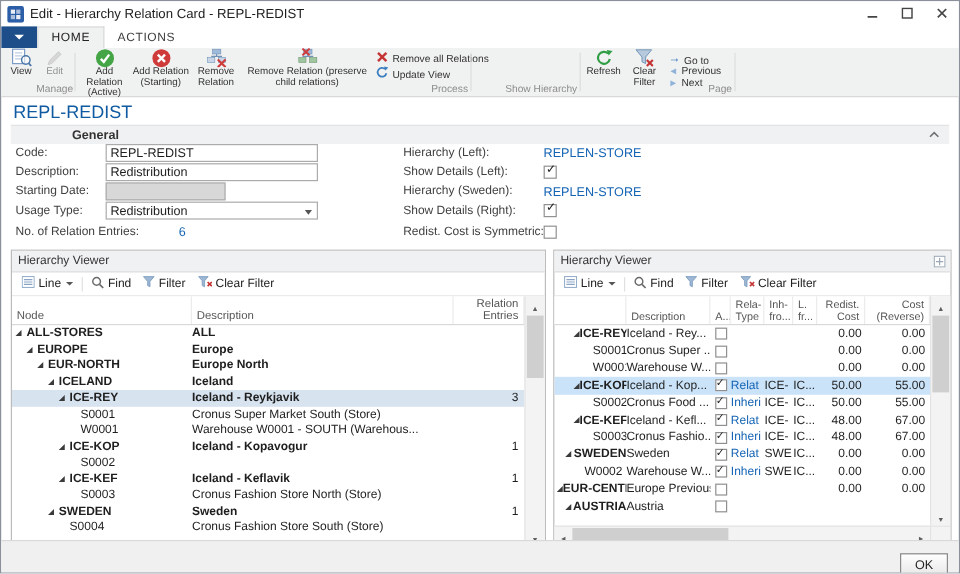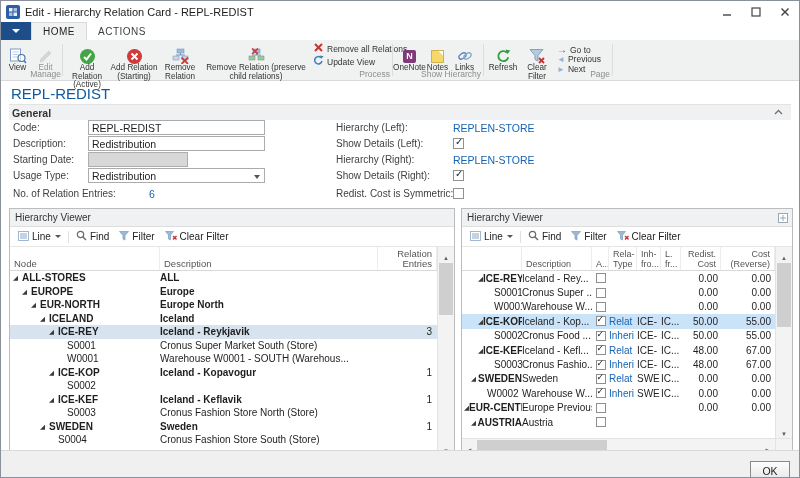--- a/index.html
+++ b/index.html
@@ -20,37 +20,37 @@
   .app-caret { width:0; height:0; border-left:4px solid transparent; border-right:4px solid transparent; border-top:4px solid #fff; }
   .tab { padding:0 11px; font-size:10px; letter-spacing:.5px; color:#3d3d3d; display:flex; align-items:center; }
   .tab.active { background:#f0f1f1; border:1px solid #d9d9d9; border-bottom:none; color:#222; }
 
   
   .ribbon { position:absolute; top:39px; left:0; right:0; height:41px; background:#f0f1f1; border-bottom:1px solid #d9d9d9; }
   .rgroup { position:absolute; top:0; height:100%; }
   .rsep { position:absolute; top:4px; bottom:4px; width:1px; background:#dcdcdc; }
   .rcaption { position:absolute; left:0; right:0; bottom:1px; text-align:right; font-size:8.5px; color:#8d8d8d; line-height:9px; }
   .rbuttons { display:flex; height:30px; align-items:flex-start; }
-  .rbtn-lg { display:flex; flex-direction:column; align-items:center; padding-top:8px; cursor:default; }
+  .rbtn-lg { display:flex; flex-direction:column; align-items:center; padding-top:0; cursor:default; }
   .rbtn-lg .ricon { height:16px; display:flex; align-items:center; justify-content:center; }
   .rlabel { font-size:8.2px; line-height:8.6px; text-align:center; color:#333; }
   .disabled { opacity:.5; }
   .rstack { display:flex; flex-direction:column; padding-top:2px; }
   .rbtn-sm { display:flex; align-items:center; gap:3px; font-size:8.5px; color:#333; height:13px; padding:0 3px; white-space:nowrap; }
   .rstack3 .rbtn-sm { height:9.6px; }
   .glyph-goto::after { content:"\2192"; color:#2b6cb8; font-weight:bold; font-size:10px; }
   .glyph-prev::after { content:"\25C4"; color:#8fb3d9; font-size:8px; }
   .glyph-next::after { content:"\25BA"; color:#8fb3d9; font-size:8px; }
   .icon-onenote { width:13px; height:13px; background:#80397b; border-radius:2px; color:#fff; display:inline-flex; align-items:center; justify-content:center; }
   .icon-onenote::after { content:"N"; font-size:9px; font-weight:bold; }
   .icon-notes { width:13px; height:13px; background:linear-gradient(225deg,#ffffff 0 3px,#f5d867 3px); border:1px solid #cdb24f; display:inline-block; }
 
   
   .page-title { position:absolute; top:84px; left:10px; font-size:15px; font-weight:500; color:#0f5aa0; }
-  .general-band { position:absolute; top:103px; left:8px; right:8px; height:16px; background:#f0f1f2; border-top:1px solid #e3e3e3; display:flex; align-items:center; }
+  .general-band { position:absolute; top:103px; left:8px; right:8px; height:16px; background:#f0f1f2; border-top:1px solid #e3e3e3; display:flex; align-items:center;padding-left:48px; }
   .general-caption { font-size:10.5px; font-weight:bold; color:#333; margin-left:3px; }
   .band-chevron { position:absolute; right:6px; top:5px; display:inline-flex; }
   .flabel { position:absolute; font-size:10px; color:#3f3f3f; white-space:nowrap; }
   .finput { position:absolute; height:15px; font-size:10.5px; border:1px solid #ababab; padding:0 3px; background:#fff; font-family:inherit; color:#1e1e1e; }
   .finput.gray { background:#d8d8d8; border-color:#adadad; }
   .fselect { position:absolute; height:15px; font-size:10.5px; border:1px solid #ababab; background:#fff; color:#1e1e1e; display:flex; align-items:center; padding:0 14px 0 3px; }
   .sel-caret { position:absolute; right:4px; top:6px; width:0; height:0; border-left:3.5px solid transparent; border-right:3.5px solid transparent; border-top:4px solid #555; }
   .flink { position:absolute; font-size:10.5px; color:#1464b4; white-space:nowrap; }
   .cbx { position:absolute; width:11px; height:11px; border:1px solid #919191; background:#fff; }
   .cbx.checked::after { content:"\2713"; position:absolute; left:1px; top:-3px; font-size:10px; color:#222; }
@@ -257,43 +257,20 @@
                 </svg></span>
             <span>Update View</span>
           </div>
         </div>
       </div>
       <div class="rcaption">Process</div>
     </div>
     <div class="rsep" style="left:391px"></div>
 
     <div class="rgroup" style="left:394px;width:86px">
-      <div class="rbuttons">
-        <div class="rbtn-lg" style="width:29px">
-          <span class="ricon">
-              <span class="icon-onenote"></span>
-            </span>
-          <span class="rlabel">OneNote</span>
-        </div>
-        <div class="rbtn-lg" style="width:27px">
-          <span class="ricon">
-              <span class="icon-notes"></span>
-            </span>
-          <span class="rlabel">Notes</span>
-        </div>
-        <div class="rbtn-lg" style="width:27px">
-          <span class="ricon">
-              <svg width="16" height="14">
-                <ellipse cx="5.5" cy="7" rx="4" ry="2.4" fill="none" stroke="#5b87b8" stroke-width="1.4" transform="rotate(-35 5.5 7)"></ellipse>
-                <ellipse cx="10.5" cy="7" rx="4" ry="2.4" fill="none" stroke="#8aa9c9" stroke-width="1.4" transform="rotate(-35 10.5 7)"></ellipse>
-              </svg>
-            </span>
-          <span class="rlabel">Links</span>
-        </div>
-      </div>
       <div class="rcaption">Show Hierarchy</div>
     </div>
     <div class="rsep" style="left:482px"></div>
 
     <div class="rgroup" style="left:485px;width:124px">
       <div class="rbuttons">
         <div class="rbtn-lg" style="width:34px">
           <span class="ricon">
               <svg width="15" height="15" viewBox="0 0 15 15">
                 <path d="M12.2 8.2 a5 5 0 1 1 -1.4 -4.6" fill="none" stroke="#2f9e44" stroke-width="1.8"></path>
@@ -354,21 +331,21 @@
     <span>Redistribution</span>
     <span class="sel-caret"></span>
   </div>
   <span class="flabel" style="left:12px;top:187px">No. of Relation Entries:</span>
   <span class="flink" style="left:148px;top:187px">6</span>
 
   <span class="flabel" style="left:335px;top:121px">Hierarchy (Left):</span>
   <span class="flink" style="left:452px;top:121px">REPLEN-STORE</span>
   <span class="flabel" style="left:335px;top:137px">Show Details (Left):</span>
   <span class="cbx checked" style="left:452px;top:137px"></span>
-  <span class="flabel" style="left:335px;top:153px">Hierarchy (Right):</span>
+  <span class="flabel" style="left:335px;top:153px">Hierarchy (Sweden):</span>
   <span class="flink" style="left:452px;top:153px">REPLEN-STORE</span>
   <span class="flabel" style="left:335px;top:169px">Show Details (Right):</span>
   <span class="cbx checked" style="left:452px;top:169px"></span>
   <span class="flabel" style="left:335px;top:187px">Redist. Cost is Symmetric:</span>
   <span class="cbx" style="left:452px;top:187px"></span>
 
   <div class="panel left">
     <div class="phead">
       <span>Hierarchy Viewer</span>
     </div>

